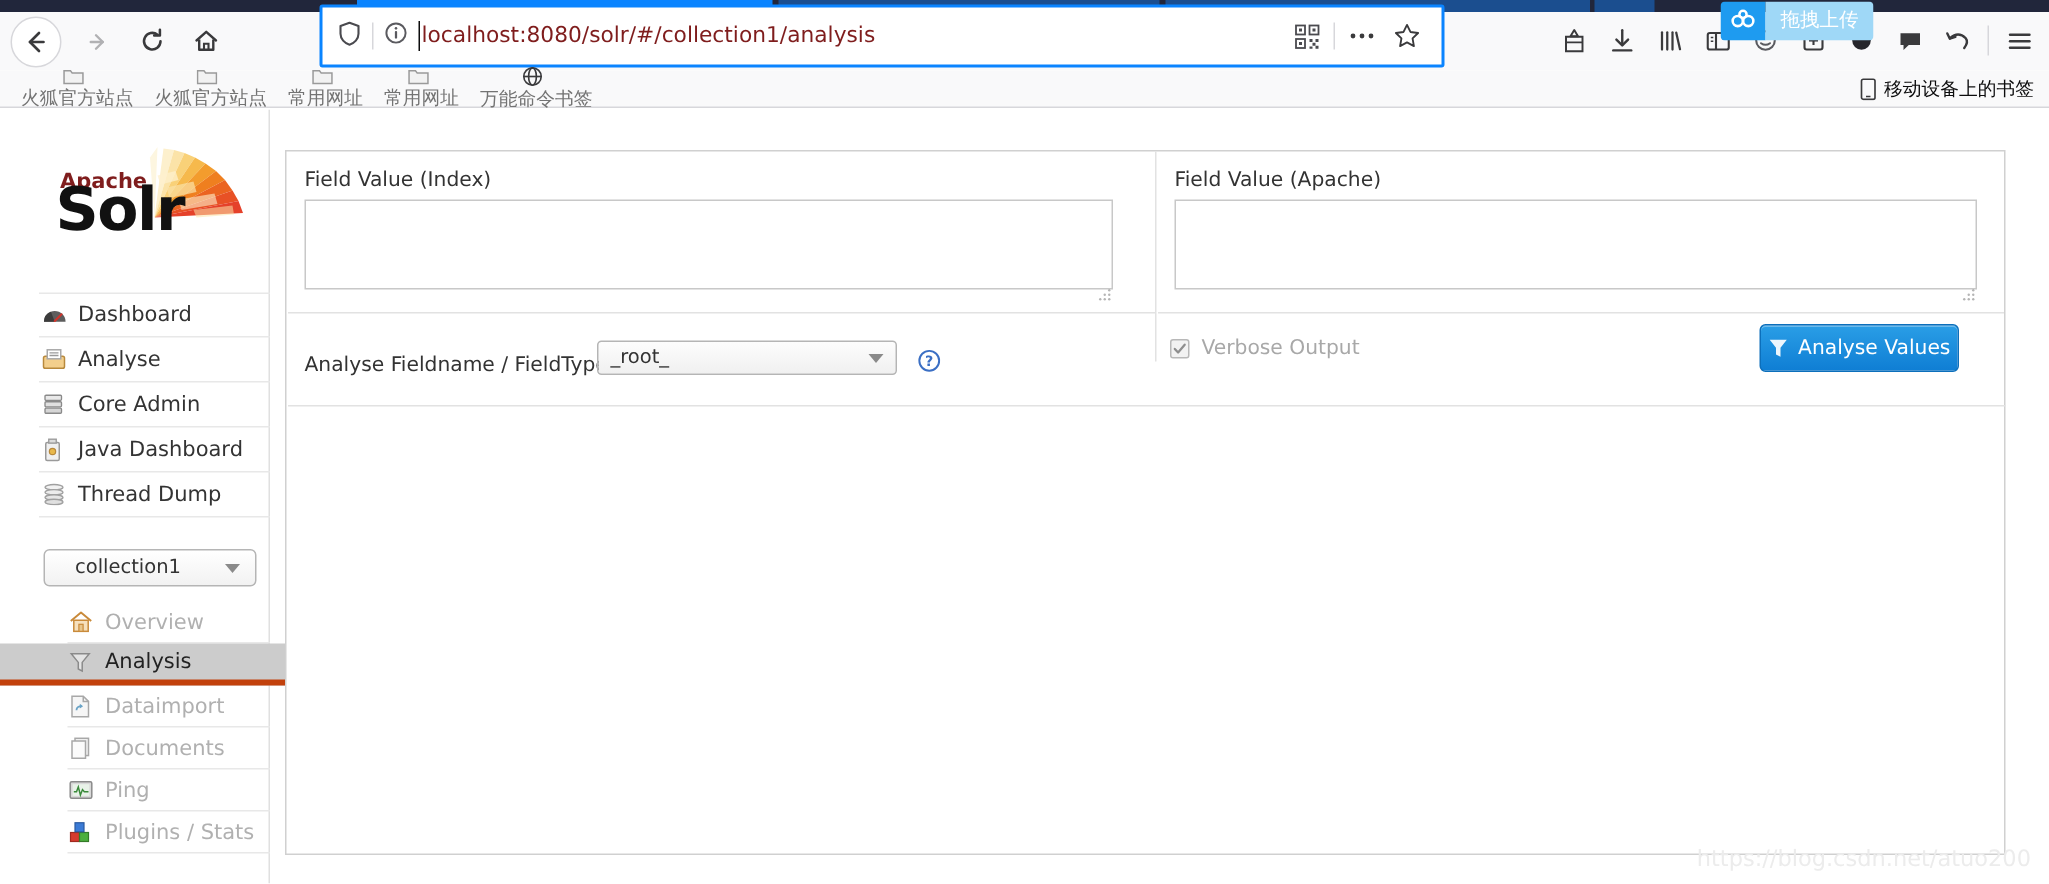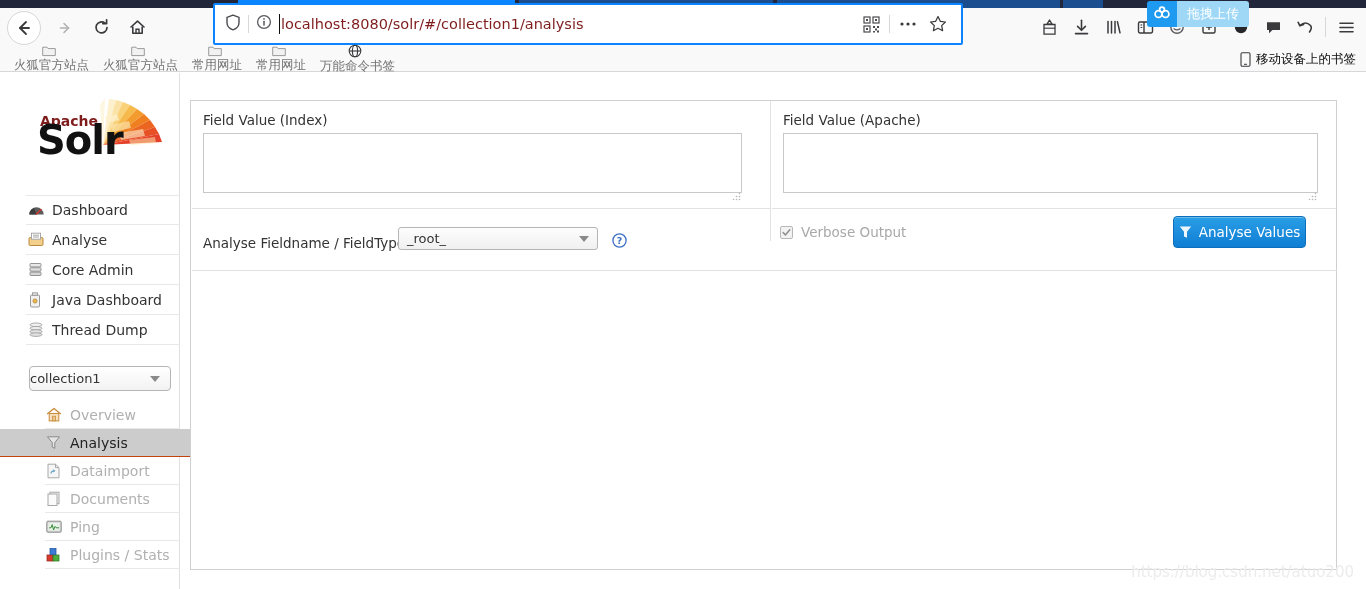--- a/index.html
+++ b/index.html
@@ -176,21 +176,21 @@
   .nav-item .ni-ico { width: 22px; display:flex; align-items:center; justify-content:flex-start; }
   .nav-item .ni-label { padding-left: 2px; }
 
   .collection-select {
     position: absolute; top: 293px; left: 29px;
     width: 142px; height: 25px;
     border: 1px solid #b5b5b5;
     border-radius: 4px;
     background: linear-gradient(#ffffff, #f2f2f2);
     display: flex; align-items: center;
-    padding: 0 0;
+    padding: 0 20px;
     font-size: 13px; color: #333333;
     cursor: pointer;
   }
   .collection-select .cs-arrow {
     position: absolute; right: 10px;
     width: 0; height: 0;
     border-left: 5px solid transparent;
     border-right: 5px solid transparent;
     border-top: 6px solid #8a8a8a;
   }
@@ -204,21 +204,21 @@
     color: #b0b0b0;
     cursor: pointer;
     padding-left: 1px;
   }
   .core-item.active {
     background: #cccccc;
     color: #222222;
     margin-left: -45px;
     padding-left: 46px;
     width: 200px;
-    border-bottom: 1px solid #c2410c;
+    border-bottom: 4px solid #c2410c;
   }
   .core-item .ci-ico { width: 22px; display:flex; align-items:center; }
   .core-item .ci-label { padding-left: 2px; }
 
   
   .content {
     position: absolute; top: 0; left: 180px;
     width: 1186px; height: 516px;
   }
   .analysis-panel {

